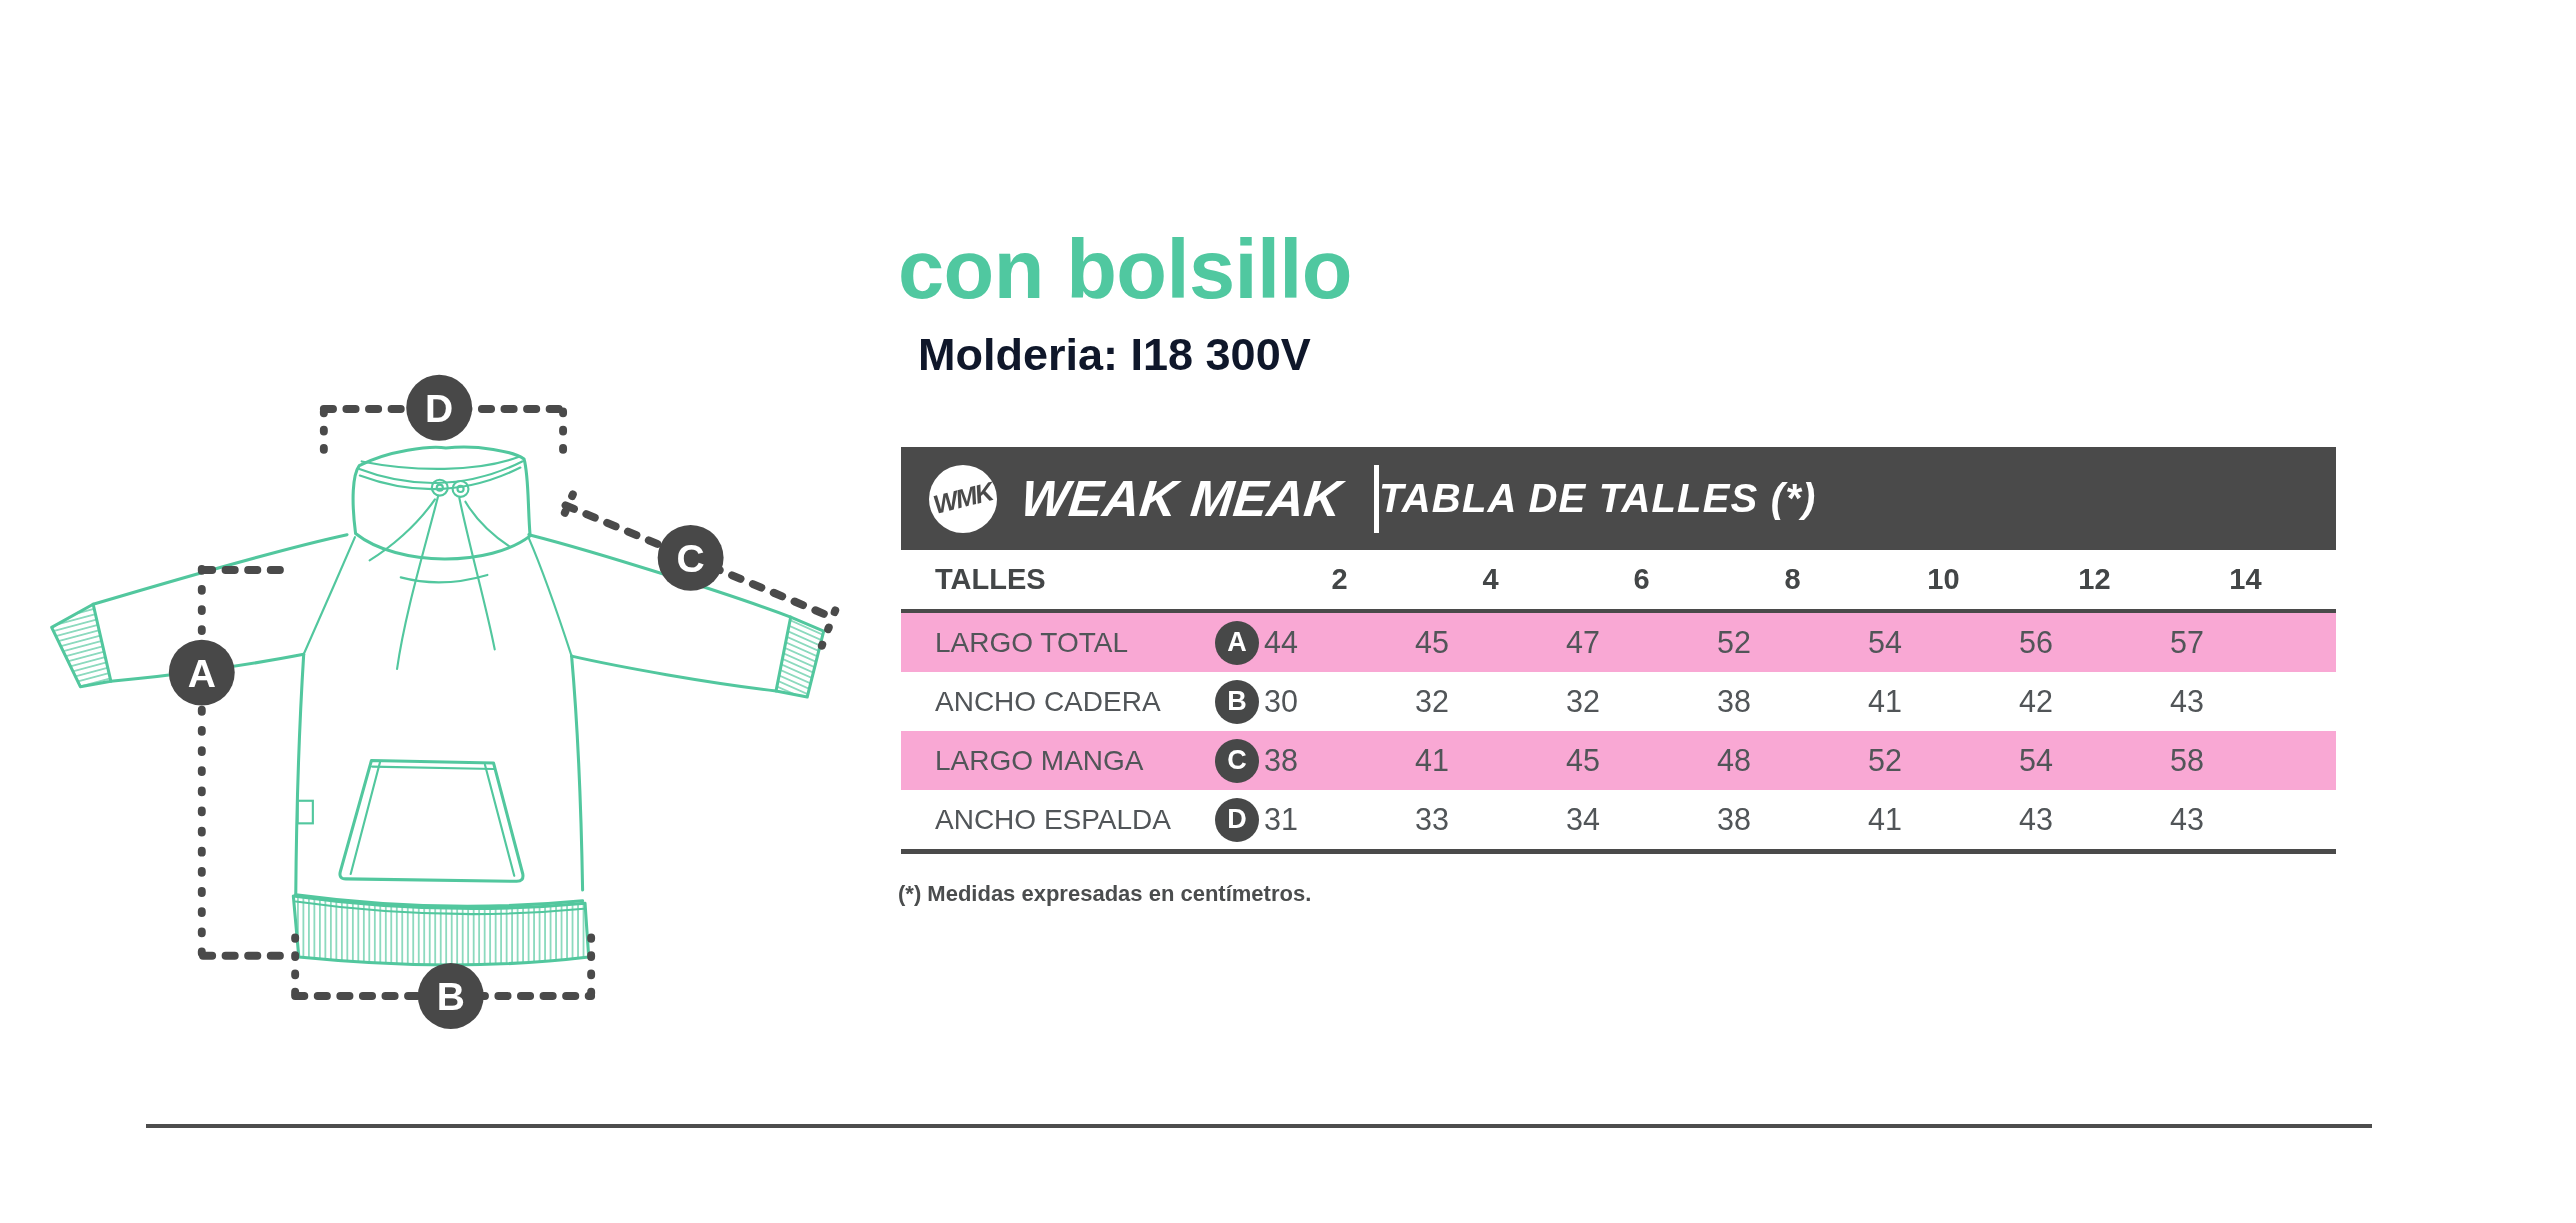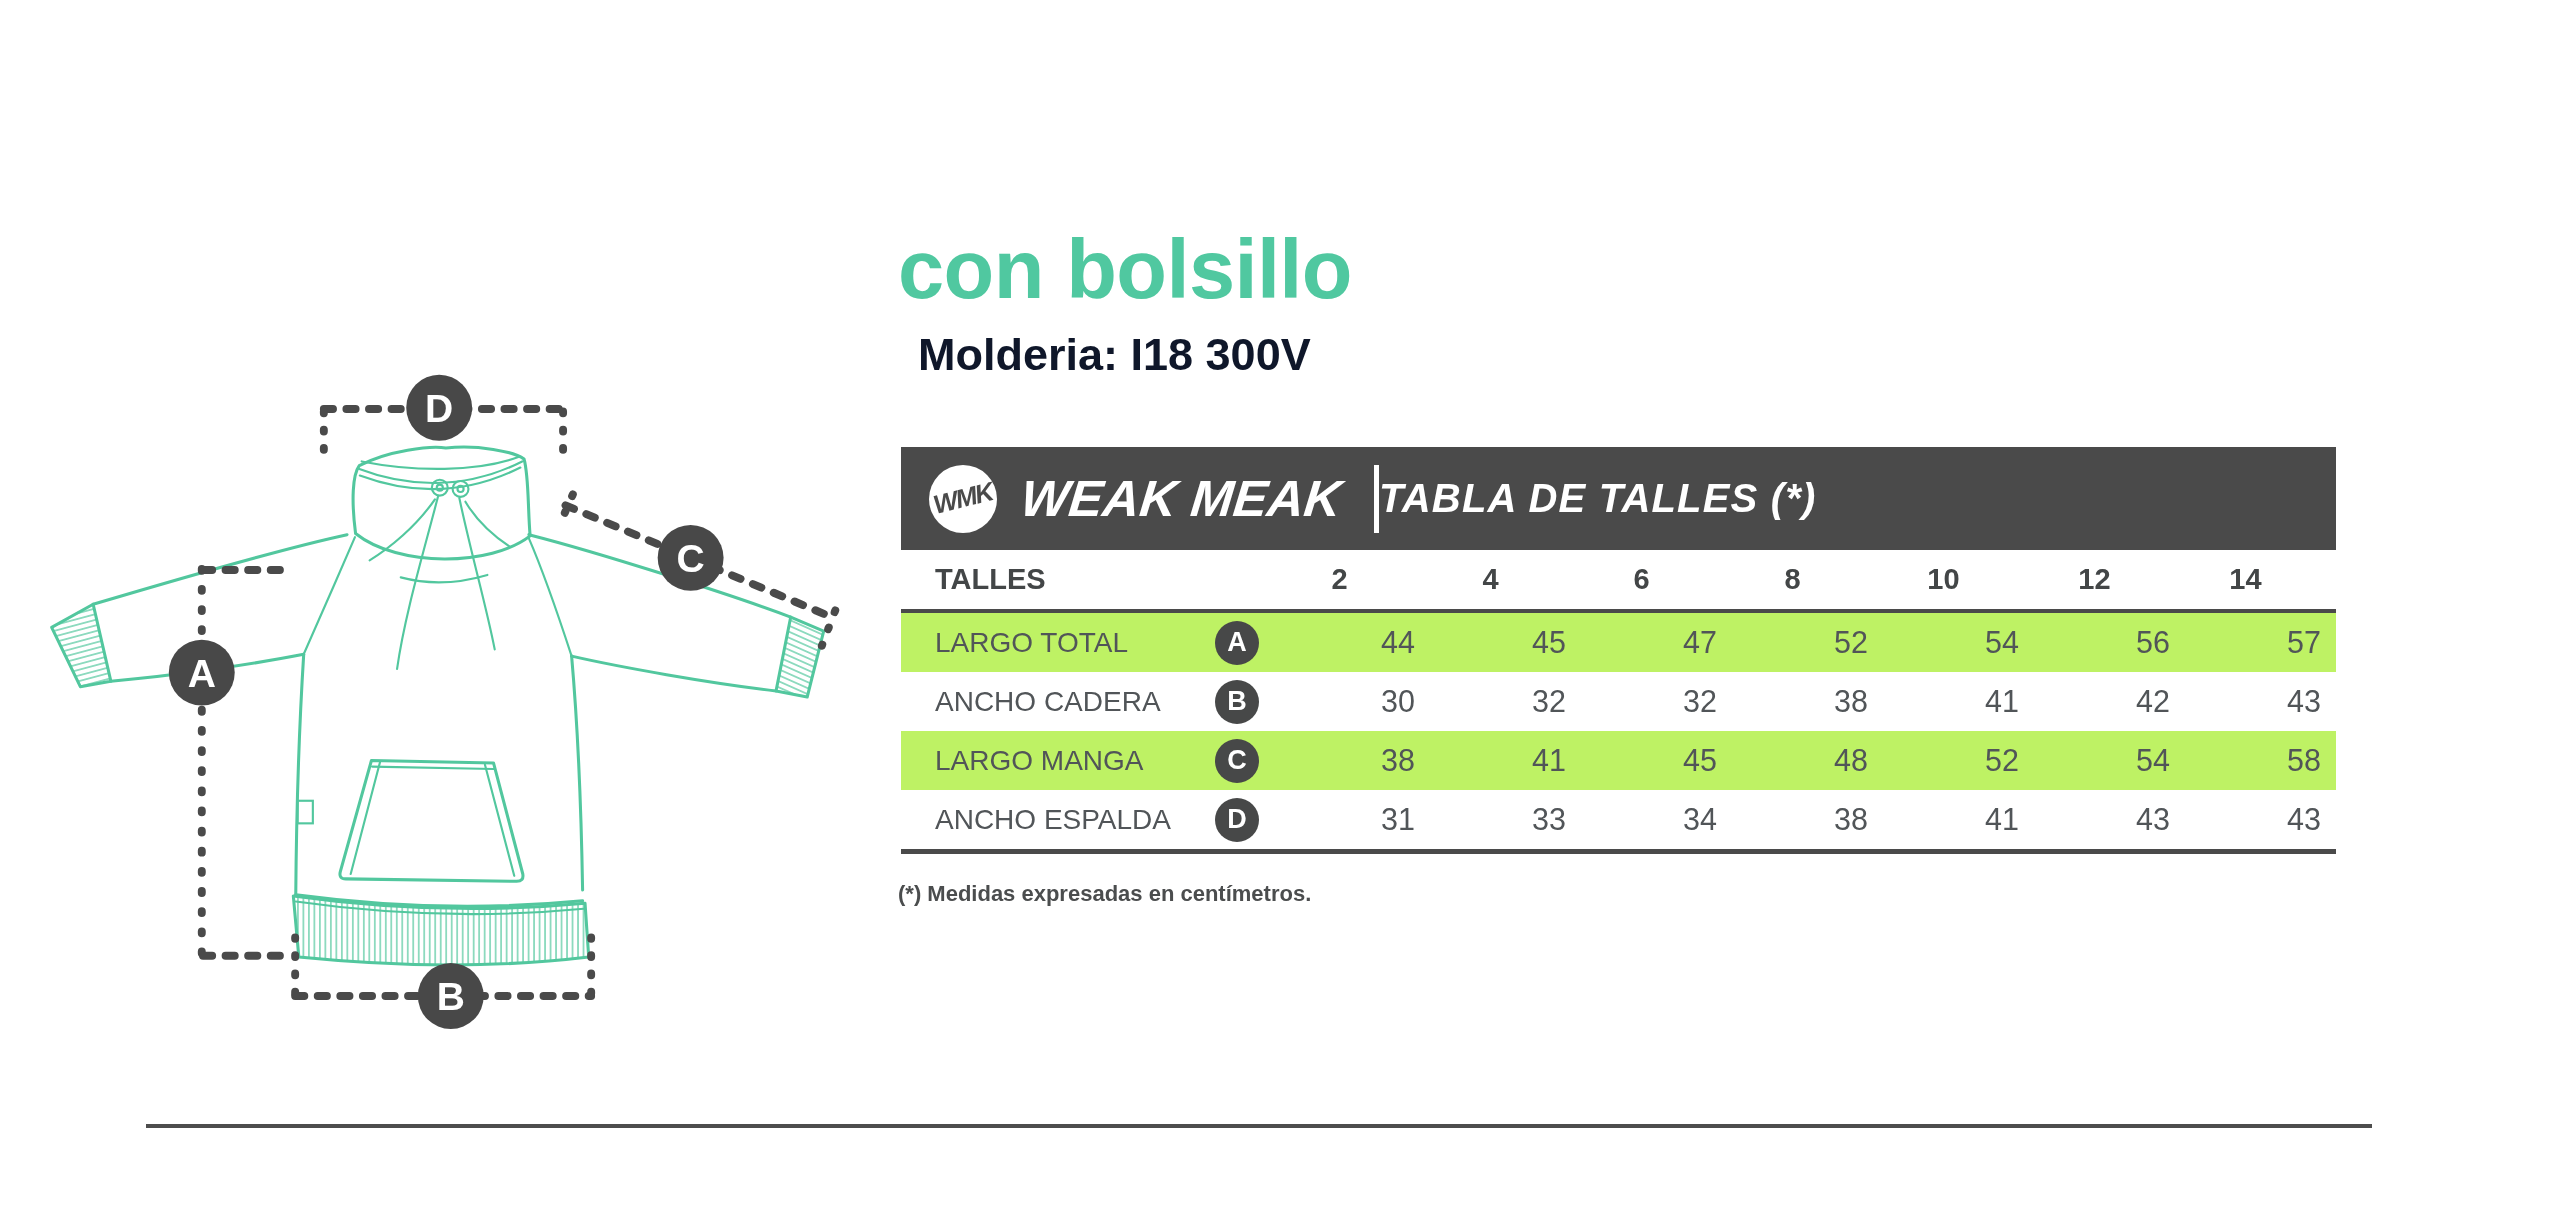--- a/index.html
+++ b/index.html
@@ -31,27 +31,27 @@
   
   .size-table { position:absolute; left:901px; top:550px; width:1435px; }
   .t-row { display:grid; grid-template-columns:363px repeat(7,151px); padding-right:17px;
            align-items:center; }
   .t-head { height:59px; }
   .t-head .t-label { font-size:29px; font-weight:700; color:#434647; padding-left:34px; }
   .t-head .t-size { font-size:29px; font-weight:700; color:#434647; text-align:center; }
   .t-rule { height:4.3px; background:#4a4a4a; }
   .t-rule.bottom { height:4.3px; }
   .d-row { height:59px; }
-  .d-row.stripe { background:#bef264; }
+  .d-row.stripe { background:#f9a8d4; }
   .t-label-cell { display:flex; align-items:center; padding-left:34px; }
   .row-label { flex:1 1 auto; font-size:28px; font-weight:400; color:#515558; letter-spacing:0px; }
   .badge { flex:0 0 auto; width:44px; height:44px; border-radius:50%; background:#474848;
            color:#fff; display:flex; align-items:center; justify-content:center;
            font-size:27px; font-weight:700; margin-right:4.9px; }
-  .t-val { font-size:30.5px; font-weight:400; color:#515558; text-align:right; }
+  .t-val { font-size:30.5px; font-weight:400; color:#515558; text-align:left; }
 
   .footnote { position:absolute; left:898px; top:881px; font-size:22px; font-weight:700;
               color:#4b4d4e; }
 
   .bottom-line { position:absolute; left:146px; top:1124px; width:2226px; height:4.3px;
                  background:#4d4d4d; }
 
   
   .diagram { position:absolute; left:37px; top:354px; width:830px; height:708px; }
   .garment { stroke:#52c79e; stroke-width:5; fill:none; stroke-linecap:round; stroke-linejoin:round; }

